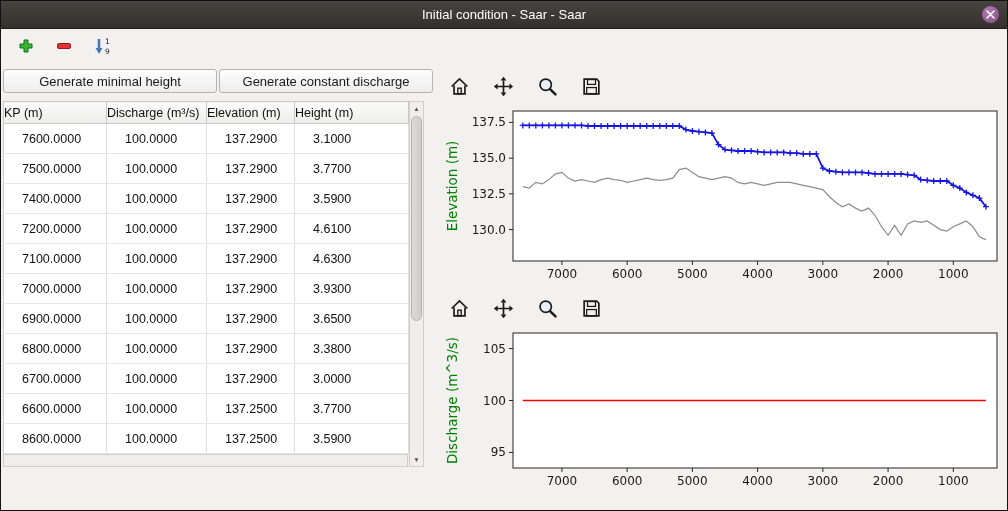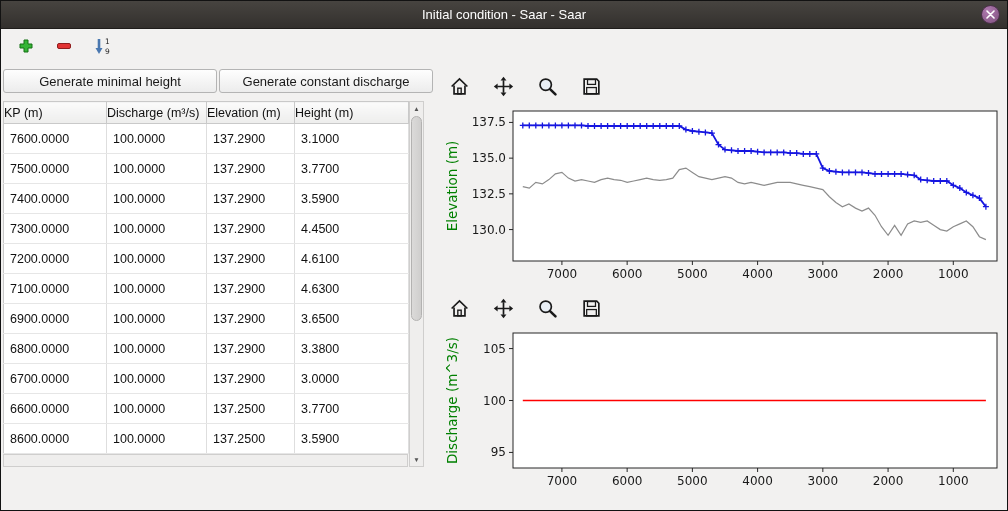--- a/index.html
+++ b/index.html
@@ -25,21 +25,21 @@
   .left-panel { width:434px; flex:none; padding:6px 2px 0 2px; display:flex; flex-direction:column; }
   .btn-row { display:flex; gap:2px; margin-bottom:8px; }
   .btn-row button { flex:1; height:24px; font-size:13px; font-family:inherit; color:#1a1a1a;
                     background:linear-gradient(#fefefe,#ececec); border:1px solid #b4b4b4;
                     border-radius:3px; cursor:pointer; }
   .table-zone { display:flex; align-items:stretch; }
   table { border-collapse:collapse; table-layout:fixed; width:405px; background:#ffffff;
           font-size:12.5px; border:1px solid #c9c9c9; }
   thead th { height:22px; background:linear-gradient(#fbfbfb,#ededec); border:1px solid #c9c9c9;
              font-weight:normal; text-align:left; color:#111; overflow:hidden; white-space:nowrap; }
-  tbody td { height:30px; padding-left:6px; border-right:1px solid #dedede;
+  tbody td { height:30px; padding-left:18px; border-right:1px solid #dedede;
              border-bottom:1px solid #e6e6e6; color:#111; white-space:nowrap; overflow:hidden; }
   .v-scrollbar { width:15px; position:relative; background:#efeeed; border:1px solid #cfcecd; }
   .sb-btn { position:absolute; left:0; right:0; height:13px; display:flex; align-items:center;
             justify-content:center; font-size:6.5px; color:#555; }
   .sb-btn.up { top:0; } .sb-btn.down { bottom:0; }
   .sb-thumb { position:absolute; left:1px; right:1px; top:14px; height:205px;
               background:linear-gradient(90deg,#dbdad9,#cfcecd); border:1px solid #b3b2b1;
               border-radius:6px; }
   .h-scrollbar { height:13px; width:405px; background:#efeeed; border:1px solid #cfcecd; }
   
@@ -121,36 +121,36 @@
                   <td>137.2900</td>
                   <td>3.7700</td>
                 </tr>
                 <tr>
                   <td>7400.0000</td>
                   <td>100.0000</td>
                   <td>137.2900</td>
                   <td>3.5900</td>
                 </tr>
                 <tr>
-                  <td>7300.0000</td>
-                  <td>100.0000</td>
-                  <td>137.2900</td>
-                  <td>4.4500</td>
-                </tr>
-                <tr>
                   <td>7200.0000</td>
                   <td>100.0000</td>
                   <td>137.2900</td>
                   <td>4.6100</td>
                 </tr>
                 <tr>
                   <td>7100.0000</td>
                   <td>100.0000</td>
                   <td>137.2900</td>
                   <td>4.6300</td>
+                </tr>
+                <tr>
+                  <td>7000.0000</td>
+                  <td>100.0000</td>
+                  <td>137.2900</td>
+                  <td>3.9300</td>
                 </tr>
                 <tr>
                   <td>6900.0000</td>
                   <td>100.0000</td>
                   <td>137.2900</td>
                   <td>3.6500</td>
                 </tr>
                 <tr>
                   <td>6800.0000</td>
                   <td>100.0000</td>

